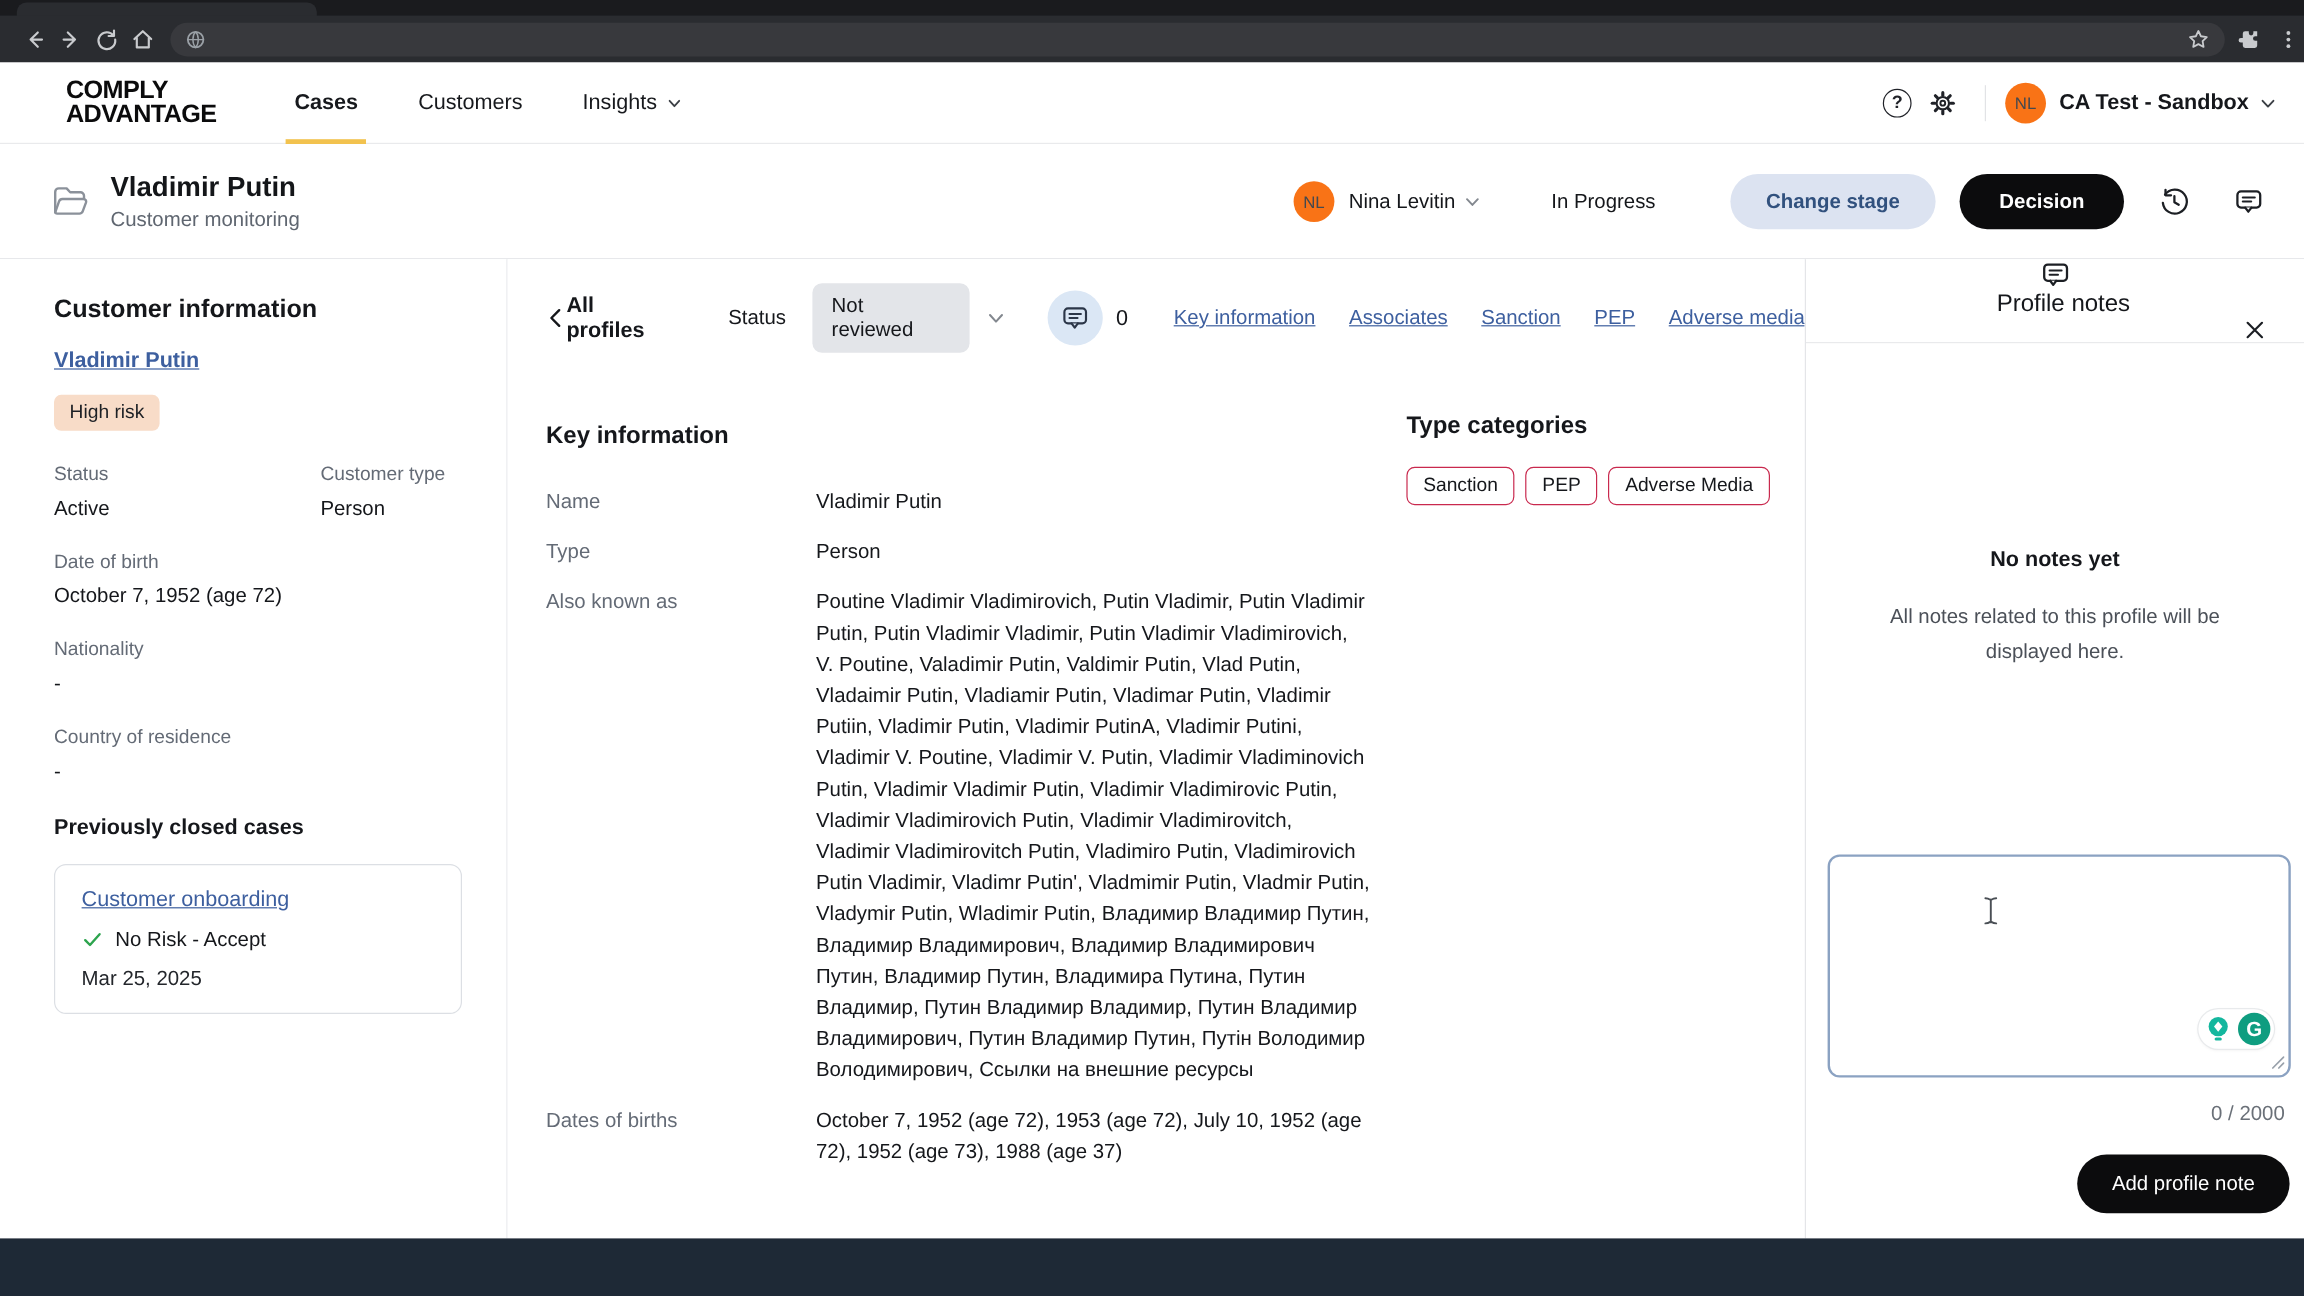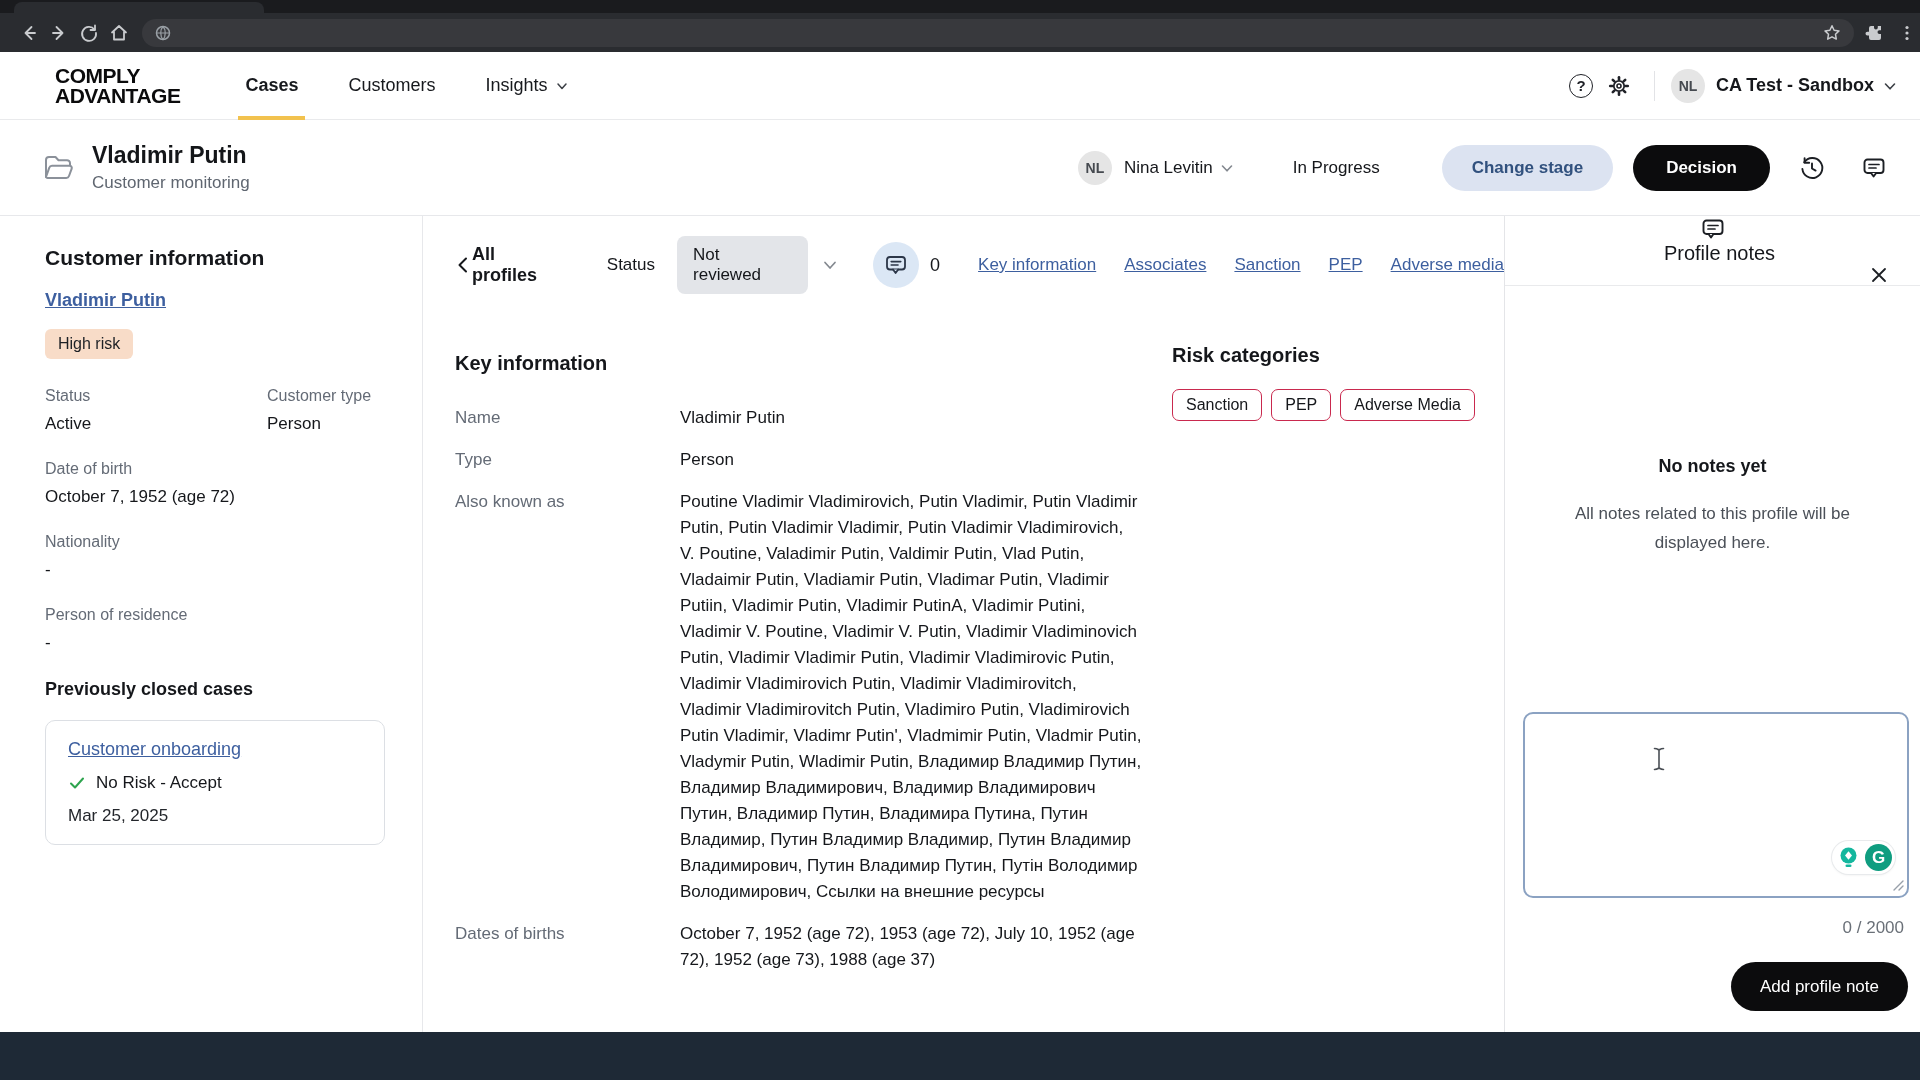--- a/index.html
+++ b/index.html
@@ -21,21 +21,21 @@
   .logo { margin-left:55px; font-weight:800; font-size:21px; line-height:20px; letter-spacing:-0.5px; color:#0b0b0c; }
   .main-nav { display:flex; margin-left:40px; height:68px; }
   .nav-item { padding:0 25px; font-size:18px; color:#17191d; display:flex; align-items:center; position:relative; cursor:pointer; }
   .nav-item.active { font-weight:700; }
   .nav-item.active::after { content:""; position:absolute; left:18px; right:18px; bottom:0; height:4px; background:#f2c24e; }
   .nav-item .chev { margin-left:7px; }
   .header-right { margin-left:auto; display:flex; align-items:center; margin-right:22px; }
   .icon-btn { width:38px; height:38px; display:flex; align-items:center; justify-content:center; }
   .help-circle { width:24px; height:24px; border:1.8px solid #202228; border-radius:50%; display:flex; align-items:center; justify-content:center; font-size:15px; font-weight:600; color:#202228; }
   .vdivider { width:1px; height:30px; background:#e2e3e6; margin:0 16px; }
-  .avatar { width:34px; height:34px; border-radius:50%; background:#e5e5e5; color:#45494f; font-size:14px; font-weight:700; display:flex; align-items:center; justify-content:center; flex:none; }
+  .avatar { width:34px; height:34px; border-radius:50%; background:#f97316; color:#45494f; font-size:14px; font-weight:400; display:flex; align-items:center; justify-content:center; flex:none; }
   .account-name { font-size:18px; font-weight:700; margin:0 8px 0 11px; }
 
   
   .case-header { position:absolute; top:120px; left:0; right:0; height:96px; background:#fff; border-bottom:1px solid #e7e8eb; display:flex; align-items:center; }
   .folder-wrap { margin-left:42px; }
   .case-title-block { margin-left:16px; }
   .case-title { font-size:23px; font-weight:600; color:#141619; }
   .case-subtitle { font-size:17px; color:#5f6670; margin-top:4px; }
   .case-right { margin-left:auto; display:flex; align-items:center; margin-right:26px; }
   .assignee-name { font-size:17px; margin:0 6px 0 12px; }
@@ -267,21 +267,21 @@
   </div>
   <div class="sb-field">
     <div class="sb-lbl">Date of birth</div>
     <div class="sb-val">October 7, 1952 (age 72)</div>
   </div>
   <div class="sb-field">
     <div class="sb-lbl">Nationality</div>
     <div class="sb-val">-</div>
   </div>
   <div class="sb-field">
-    <div class="sb-lbl">Person of residence</div>
+    <div class="sb-lbl">Country of residence</div>
     <div class="sb-val">-</div>
   </div>
   <div class="sb-section-title">Previously closed cases</div>
   <div class="sb-card">
     <a class="sb-card-link">Customer onboarding</a>
     <div class="sb-card-outcome">
       <span>
         <svg width="18" height="18" viewBox="0 0 18 18">
             <path d="M3 9.5 L7 13.5 L15 4.5" stroke="#2da44e" stroke-width="2" fill="none" stroke-linecap="round" stroke-linejoin="round"></path>
           </svg>
@@ -343,21 +343,21 @@
         <div class="ki-val">Poutine Vladimir Vladimirovich, Putin Vladimir, Putin Vladimir Putin, Putin Vladimir Vladimir, Putin Vladimir Vladimirovich, V. Poutine, Valadimir Putin, Valdimir Putin, Vlad Putin, Vladaimir Putin, Vladiamir Putin, Vladimar Putin, Vladimir Putiin, Vladimir Putin, Vladimir PutinA, Vladimir Putini, Vladimir V. Poutine, Vladimir V. Putin, Vladimir Vladiminovich Putin, Vladimir Vladimir Putin, Vladimir Vladimirovic Putin, Vladimir Vladimirovich Putin, Vladimir Vladimirovitch, Vladimir Vladimirovitch Putin, Vladimiro Putin, Vladimirovich Putin Vladimir, Vladimr Putin', Vladmimir Putin, Vladmir Putin, Vladymir Putin, Wladimir Putin, Владимир Владимир Путин, Владимир Владимирович, Владимир Владимирович Путин, Владимир Путин, Владимира Путина, Путин Владимир, Путин Владимир Владимир, Путин Владимир Владимирович, Путин Владимир Путин, Путін Володимир Володимирович, Ссылки на внешние ресурсы</div>
       </div>
       <div class="ki-row">
         <div class="ki-lbl">Dates of births</div>
         <div class="ki-val">October 7, 1952 (age 72), 1953 (age 72), July 10, 1952 (age 72), 1952 (age 73), 1988 (age 37)</div>
       </div>
     </div>
   </div>
 
   <div class="risk">
-    <div class="risk-title">Risk categories</div>
+    <div class="risk-title">Type categories</div>
     <div class="risk-chips">
       <span class="chip">Sanction</span>
       <span class="chip">PEP</span>
       <span class="chip">Adverse Media</span>
     </div>
   </div>
 </div>
 
 <div class="notes">
   <div class="notes-header">

